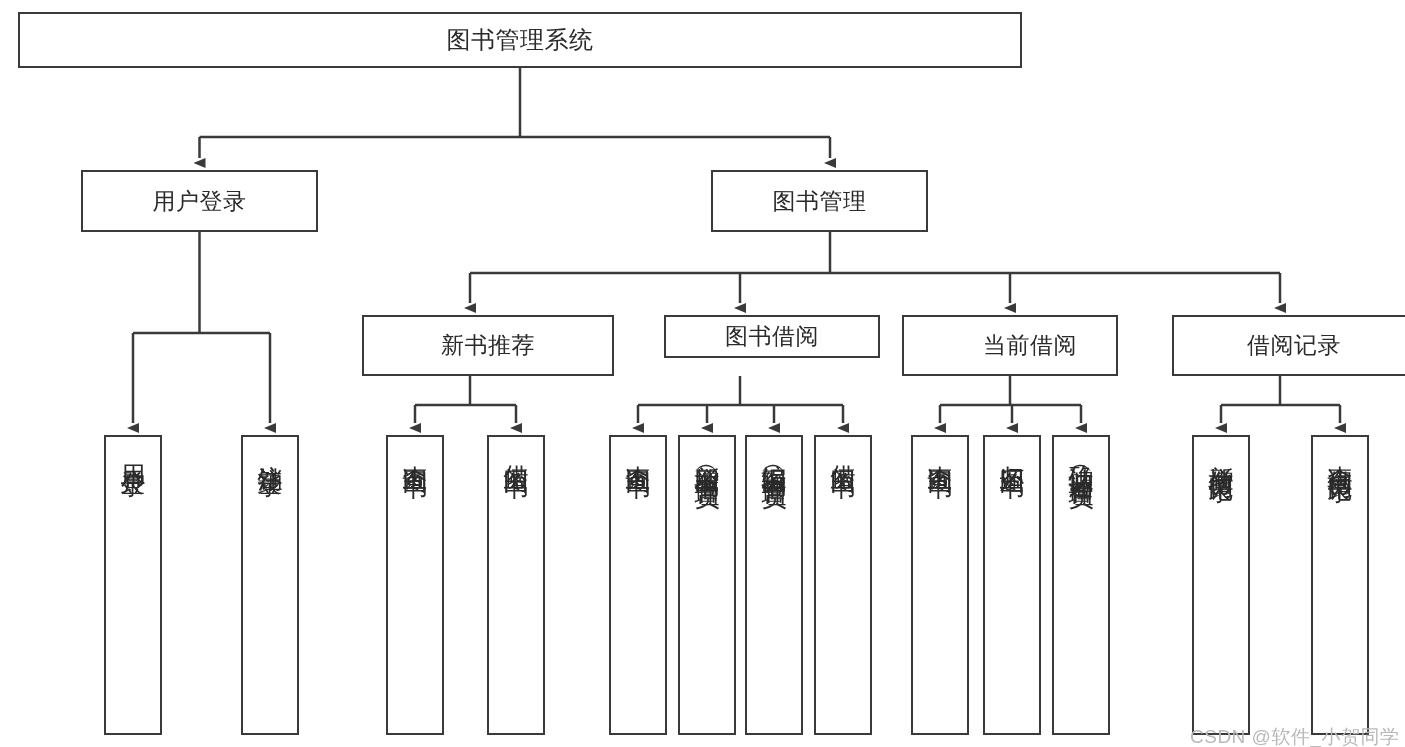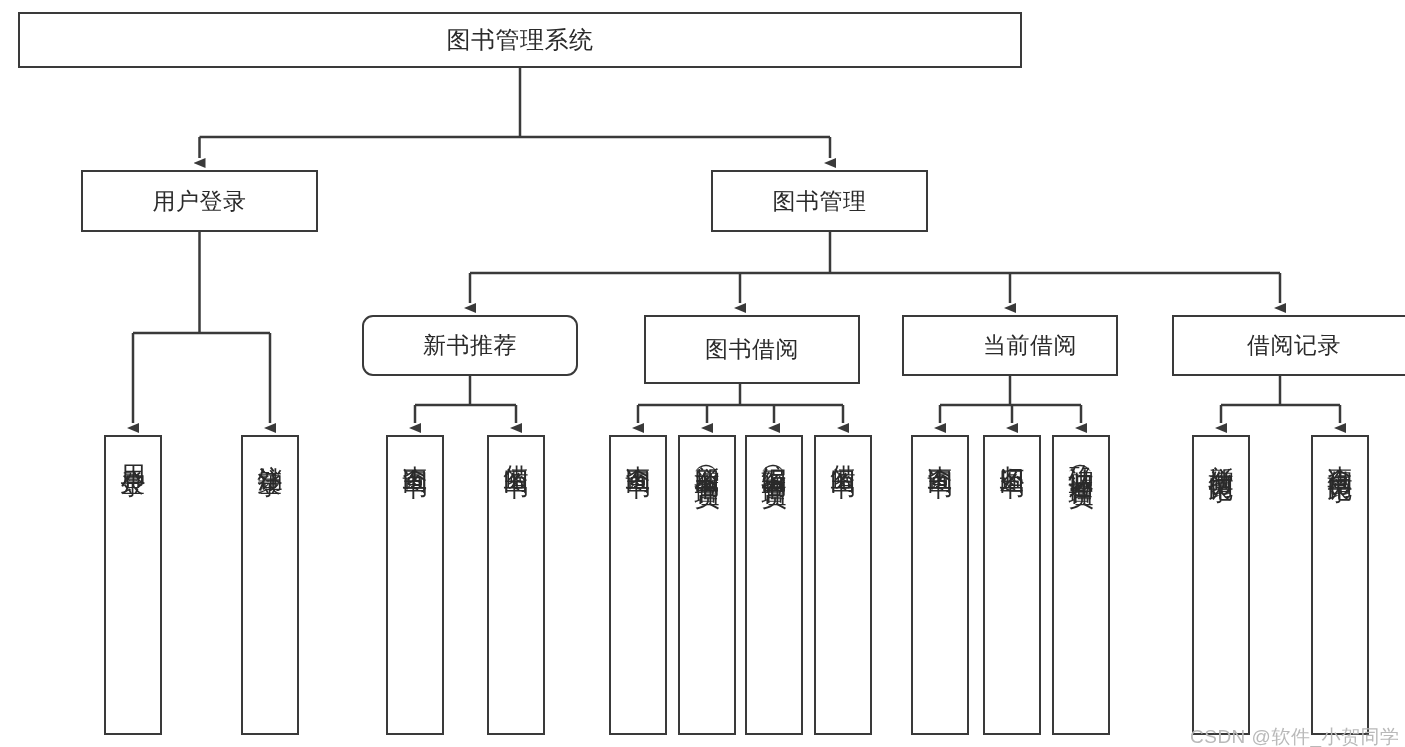--- a/index.html
+++ b/index.html
@@ -127,24 +127,24 @@
     <span class="lbl">图书管理系统</span>
   </div>
 
   <div class="node horiz" id="n-l1-0" style="left: 81px; top: 170px; width: 237px; height: 62px;">
     <span class="lbl">用户登录</span>
   </div>
   <div class="node horiz" id="n-l1-1" style="left: 711px; top: 170px; width: 217px; height: 62px;">
     <span class="lbl">图书管理</span>
   </div>
 
-  <div class="node horiz" id="n-l2-0" style="left: 362px; top: 315px; width: 216px; height: 61px; border-radius: 11px;">
+  <div class="node horiz" id="n-l2-0" style="left: 362px; top: 315px; width: 252px; height: 61px;">
     <span class="lbl">新书推荐</span>
   </div>
-  <div class="node horiz" id="n-l2-1" style="left: 644px; top: 315px; width: 216px; height: 69px;">
+  <div class="node horiz" id="n-l2-1" style="left: 664px; top: 315px; width: 216px; height: 43px;">
     <span class="lbl">图书借阅</span>
   </div>
   <div class="node horiz" id="n-l2-2" style="left: 902px; top: 315px; width: 216px; height: 61px; padding-left: 40px;">
     <span class="lbl">当前借阅</span>
   </div>
   <div class="node horiz" id="n-l2-3" style="left: 1172px; top: 315px; width: 244px; height: 61px;">
     <span class="lbl">借阅记录</span>
   </div>
 
   <div class="node vert" id="n-lf-0" style="left: 104px; top: 435px; width: 58px; height: 300px;">

